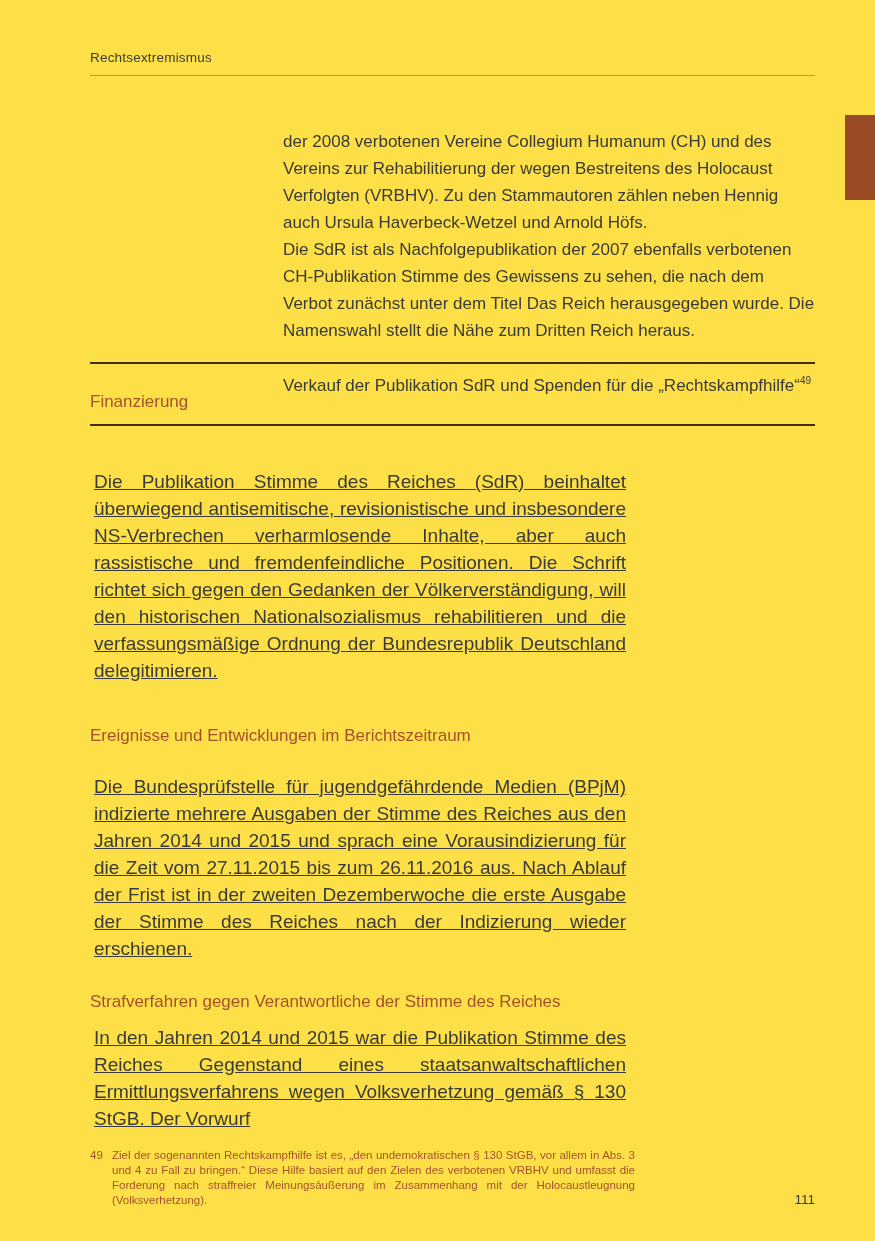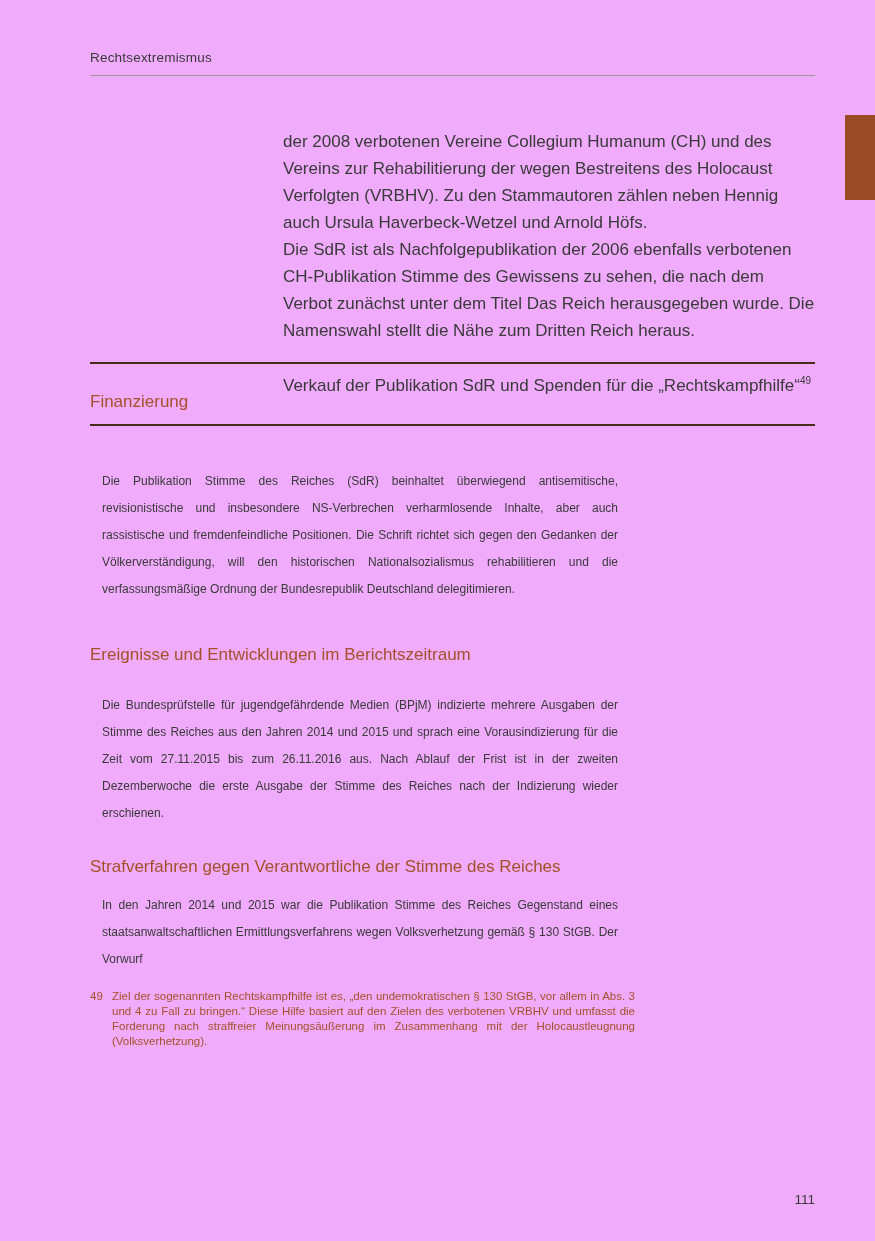--- a/index.html
+++ b/index.html
@@ -3,21 +3,21 @@
 <meta charset="utf-8">
 <style>
   * { box-sizing: border-box; }
   html, body { margin: 0; padding: 0; }
   body { background: #ffffff; }
 
   .page {
     position: relative;
     width: 875px;
     height: 1241px;
-    background: #f0abfc;
+    background: #fde047;
     font-family: "Liberation Sans", sans-serif;
     color: var(--body-text, #3a3a3a);
     overflow: hidden;
   }
 
   .content {
     position: absolute;
     left: 90px;
     right: 60px;
     top: 0;
@@ -76,26 +76,27 @@
   
   .main { width: 540px; }
   .section-heading {
     font-size: 17px;
     font-weight: 400;
     color: var(--accent, #a4512a);
     margin: 0 0 9px 0;
     line-height: 27px;
   }
   .body-text {
-    font-size: 12px;
+    font-size: 19px;
     line-height: 27px;
     text-align: justify;
     hyphens: auto;
     -webkit-hyphens: auto;
-    margin: 12px;
+    margin: 4px;
+    text-decoration: underline;
   }
   .sec-1 { margin-top: 42px; }
   .sec-2 { margin-top: 38px; }
   .sec-3 { margin-top: 24px; }
   .sec-4 { margin-top: 26px; }
   .sec-2 .section-heading, .heading-only { margin-bottom: 13px; }
 
   
   .footnote {
     display: flex;
@@ -128,21 +129,21 @@
     <div class="running-header">
       <span class="title">Rechtsextremismus</span>
     </div>
 
     <div class="defn-table">
 
       <div class="row">
         <div class="label-col"></div>
         <div class="value-col">
           <p>der 2008 verbotenen Vereine Collegium Humanum (CH) und des Vereins zur Rehabilitierung der wegen Bestreitens des Holocaust Verfolgten (VRBHV). Zu den Stammautoren zählen neben Hennig auch Ursula Haverbeck-Wetzel und Arnold Höfs.</p>
-          <p>Die SdR ist als Nachfolgepublikation der 2006 ebenfalls verbotenen CH-Publikation Stimme des Gewissens zu sehen, die nach dem Verbot zunächst unter dem Titel Das Reich herausgegeben wurde. Die Namenswahl stellt die Nähe zum Dritten Reich heraus.</p>
+          <p>Die SdR ist als Nachfolgepublikation der 2007 ebenfalls verbotenen CH-Publikation Stimme des Gewissens zu sehen, die nach dem Verbot zunächst unter dem Titel Das Reich herausgegeben wurde. Die Namenswahl stellt die Nähe zum Dritten Reich heraus.</p>
         </div>
       </div>
 
       <hr class="table-rule">
 
       <div class="row">
         <div class="label-col">Finanzierung</div>
         <div class="value-col">
           <p><span>Verkauf der Publikation SdR und Spenden für die „Rechtskampfhilfe“</span><sup class="fn-ref">49</sup></p>
         </div>

